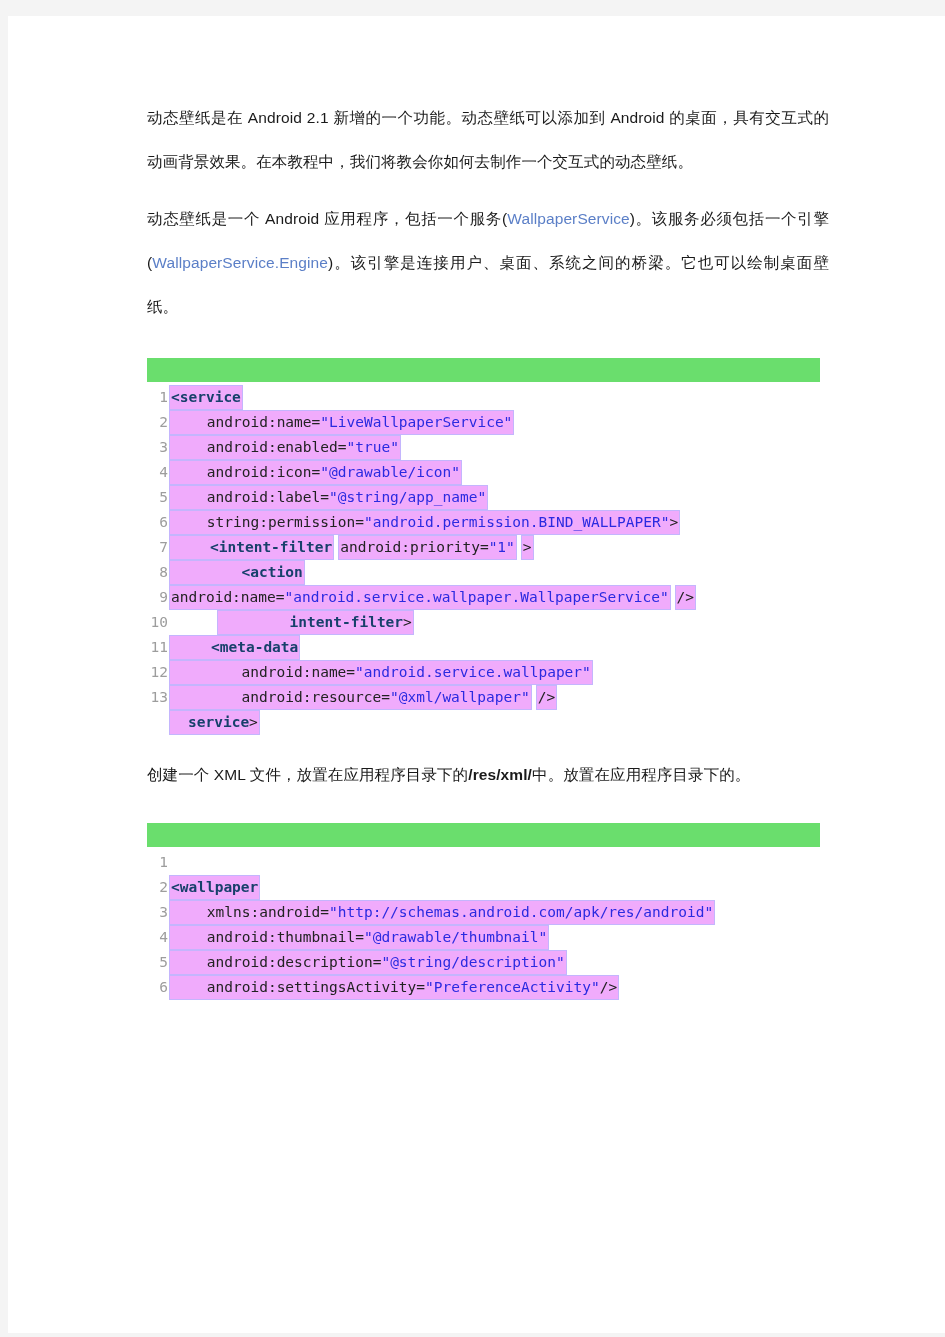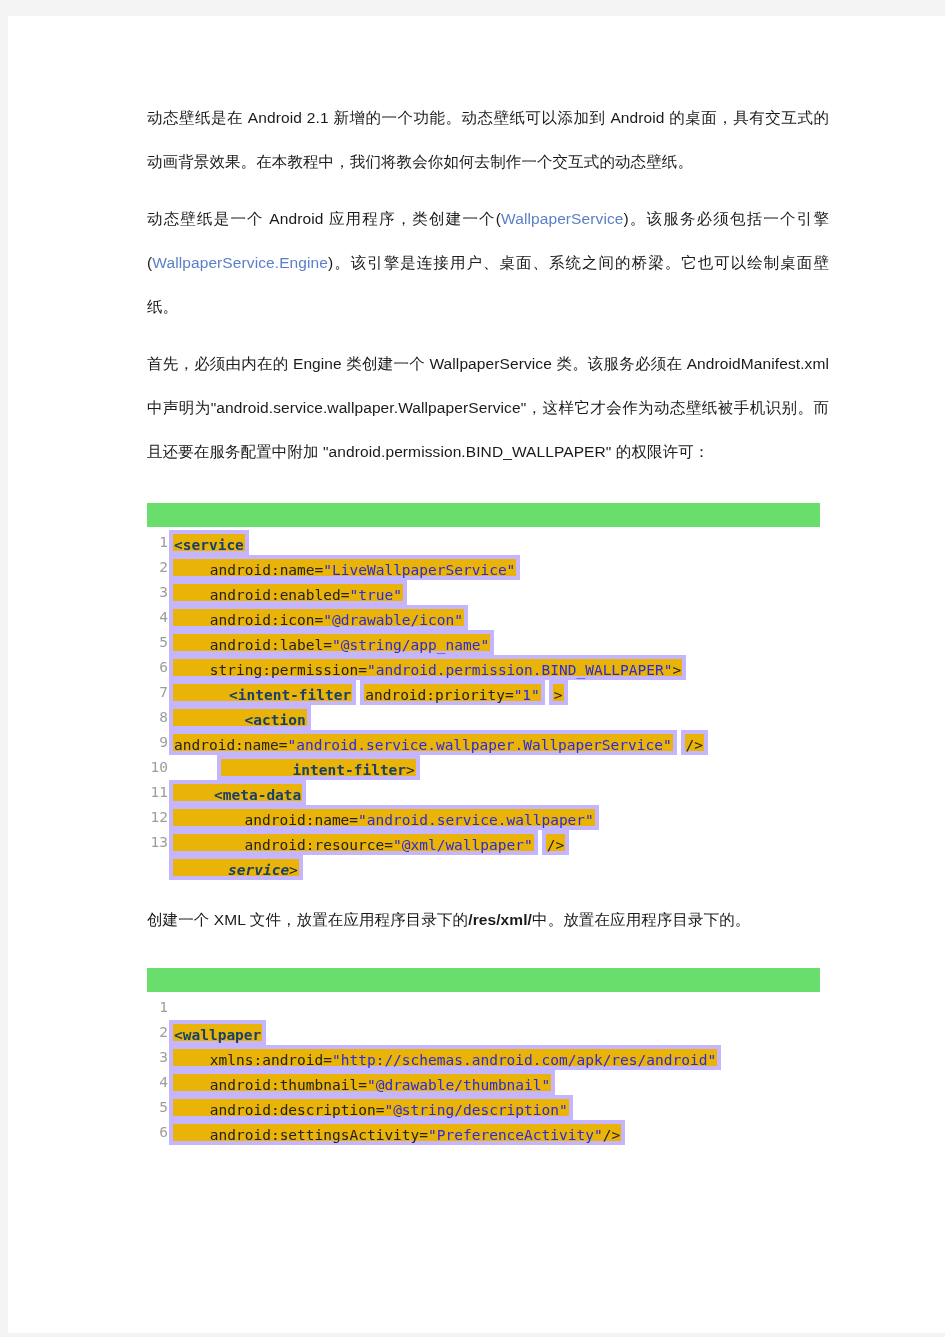--- a/index.html
+++ b/index.html
@@ -70,27 +70,27 @@
     text-align: right;
     color: #9d9d9d;
     font-size: 14.5px;
     font-family: "DejaVu Sans Mono", "Liberation Mono", monospace;
     line-height: 25px;
     padding-right: 1px;
     box-sizing: border-box;
     user-select: none;
   }
   .cell {
-    border: 4px solid #c4b5fd;
+    border: 1px solid #c4b5fd;
     box-sizing: border-box;
     line-height: 23px;
     font-size: 14.5px;
     white-space: pre;
     color: #222222;
-    background: #eab308;
+    background: #f0abfc;
     padding: 0 1px;
     display: inline-block;
     height: 25px;
   }
   .cell + .cell { margin-left: 4px; }
   .code-line .cellwrap { display: flex; }
 
   .tag   { color: #17406b; font-weight: bold; }
   .str   { color: #2a2ae0; }
   .attr  { color: #222222; }
@@ -100,23 +100,22 @@
   .gap-before-code { height: 16px; }
 </style>
 </head>
 <body>
 
 <div class="page">
   <div class="content">
 
     <p class="para"><span>动态壁纸是在 Android 2.1 新增的一个功能。动态壁纸可以添加到 Android 的桌面，具有交互式的动画背景效果。在本教程中，我们将教会你如何去制作一个交互式的动态壁纸。</span></p>
 
-    <p class="para"><span>动态壁纸是一个 Android 应用程序，类创建一个(</span><span class="lnk">WallpaperService</span><span>)。该服务必须包括一个引擎(</span><span class="lnk">WallpaperService.Engine</span><span>)。该引擎是连接用户、桌面、系统之间的桥梁。它也可以绘制桌面壁纸。</span></p>
-
-    <p class="para"><span>首先，必须由内在的 Engine 类创建一个 WallpaperService 类。该服务必须在 AndroidManifest.xml 中声明为"android.service.wallpaper.WallpaperService"，这样它才会作为动态壁纸被手机识别。而且还要在服务配置中附加 "android.permission.BIND_WALLPAPER" 的权限许可：</span></p>
+    <p class="para"><span>动态壁纸是一个 Android 应用程序，包括一个服务(</span><span class="lnk">WallpaperService</span><span>)。该服务必须包括一个引擎(</span><span class="lnk">WallpaperService.Engine</span><span>)。该引擎是连接用户、桌面、系统之间的桥梁。它也可以绘制桌面壁纸。</span></p>
+
 
     <div class="gap-before-code"></div>
 
     <div class="codeblock">
       <div class="code-toolbar"></div>
       <div class="code-body">
           <div class="code-line">
             <div class="ln">1</div>
             <div class="cellwrap">
               <div class="cell"><span class="tag">&lt;service</span></div>
@@ -148,21 +147,21 @@
           </div>
           <div class="code-line">
             <div class="ln">6</div>
             <div class="cellwrap">
               <div class="cell" style="padding-left: 36.8px;"><span class="attr">string:permission=</span><span class="str">"android.permission.BIND_WALLPAPER"</span><span class="punct">&gt;</span></div>
             </div>
           </div>
           <div class="code-line">
             <div class="ln">7</div>
             <div class="cellwrap">
-              <div class="cell" style="padding-left: 56px;"><span class="tag">&lt;intent-filter</span></div>
+              <div class="cell" style="padding-left: 40px;"><span class="tag">&lt;intent-filter</span></div>
               <div class="cell"><span class="attr">android:priority=</span><span class="str">"1"</span></div>
               <div class="cell"><span class="punct">&gt;</span></div>
             </div>
           </div>
           <div class="code-line">
             <div class="ln">8</div>
             <div class="cellwrap">
               <div class="cell" style="padding-left: 71.6px;"><span class="tag">&lt;action</span></div>
             </div>
           </div>
@@ -194,21 +193,21 @@
           <div class="code-line">
             <div class="ln">13</div>
             <div class="cellwrap">
               <div class="cell" style="padding-left: 71.6px;"><span class="attr">android:resource=</span><span class="str">"@xml/wallpaper"</span></div>
               <div class="cell"><span class="punct">/&gt;</span></div>
             </div>
           </div>
           <div class="code-line">
             <div class="ln"></div>
             <div class="cellwrap">
-              <div class="cell" style="padding-left: 55px; font-style: italic;"><span class="tag">service</span><span class="punct">&gt;</span></div>
+              <div class="cell" style="padding-left: 18px;"><span class="tag">service</span><span class="punct">&gt;</span></div>
             </div>
           </div>
         </div>
     </div>
 
     <div class="gap-after-code"></div>
 
     <p class="para tight"><span>创建一个 XML 文件，放置在应用程序目录下的</span><span class="bold">/res/xml/</span><span>中。放置在应用程序目录下的。</span></p>
 
     <div class="gap-before-code"></div>

